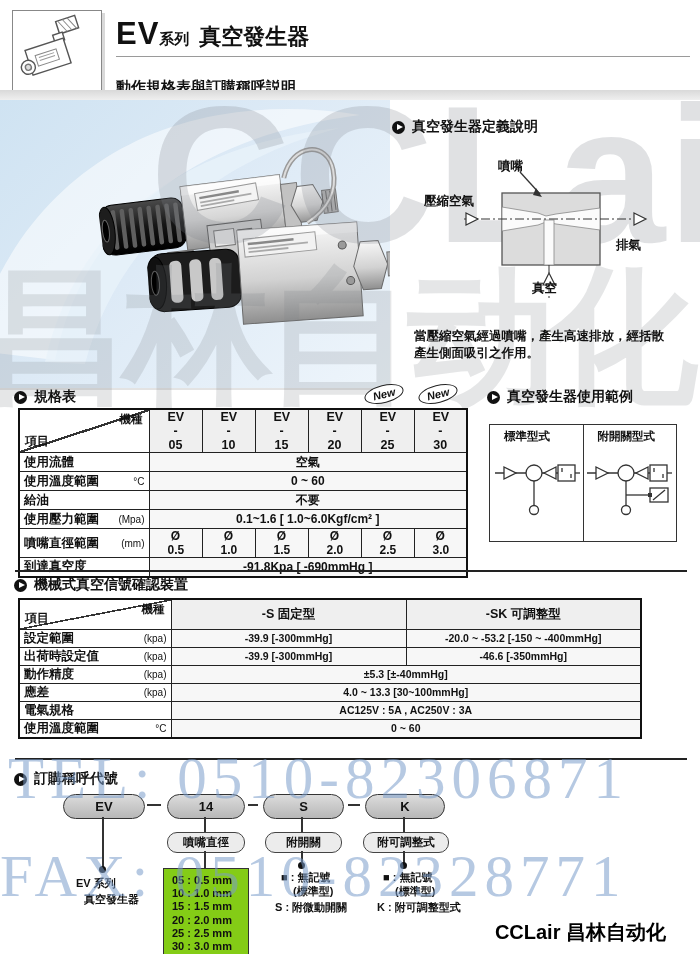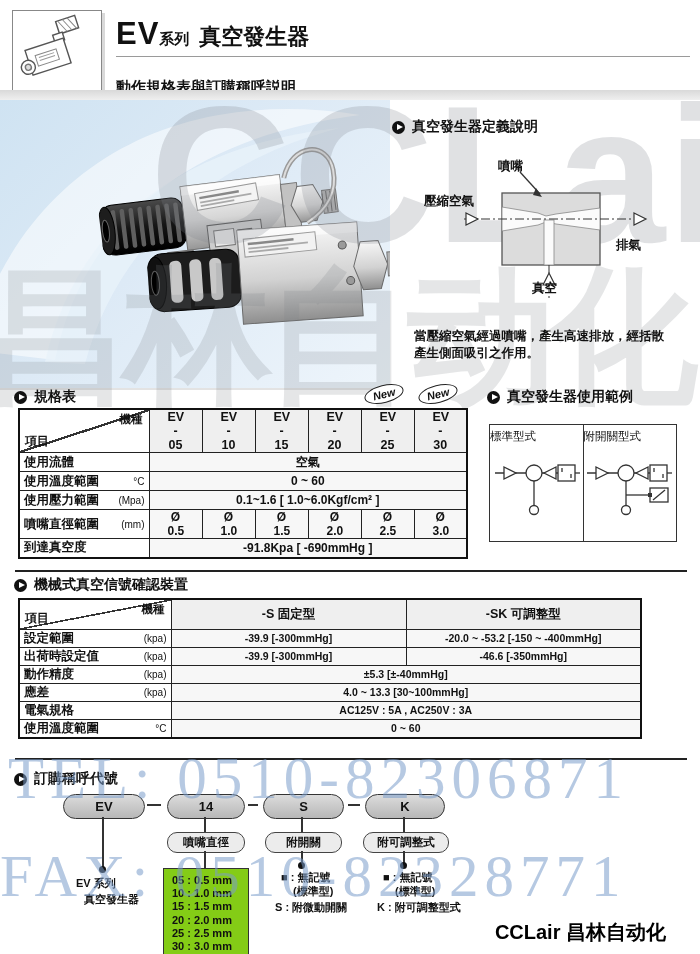--- a/index.html
+++ b/index.html
@@ -66,21 +66,21 @@
   .ct-bot{position:absolute;bottom:2px;left:5px;font-size:12px;font-weight:bold;}
   .newbadge{position:absolute;width:38px;height:16px;border:1.5px solid #222;border-radius:50%;
             background:#fff;display:flex;align-items:center;justify-content:center;
             font-size:11px;font-style:italic;font-weight:bold;transform:rotate(-14deg);}
 
   
   .usage-box{position:absolute;left:489px;top:424px;width:186px;height:116px;
              border:1.5px solid #333;display:flex;background:#fff;}
   .usage-cell{flex:1;position:relative;}
   .usage-cell + .usage-cell{border-left:1.5px solid #333;}
-  .usage-label{position:absolute;left:0;top:4px;font-size:11.5px;font-weight:normal;}
+  .usage-label{position:absolute;left:14px;top:4px;font-size:11.5px;font-weight:bold;}
 
   
   .divider{position:absolute;left:15px;width:672px;height:2px;background:#222;}
 
   
   .pill{position:absolute;height:23px;border:1.5px solid #333;border-radius:13px;
         background:linear-gradient(#dcdcdc,#b7b7b7);display:flex;align-items:center;
         justify-content:center;font-size:13px;font-weight:bold;}
   .subpill{position:absolute;height:19px;border:1px solid #444;border-radius:10px;
         background:#ececec;display:flex;align-items:center;justify-content:center;
@@ -269,20 +269,24 @@
     </tr>
     <tr>
       <td class="lbl"><span>使用流體</span><span class="unit"></span></td>
       <td class="val" colspan="6">空氣</td>
     </tr>
     <tr>
       <td class="lbl"><span>使用溫度範圍</span><span class="unit">°C</span></td>
       <td class="val" colspan="6">0 ~ 60</td>
     </tr>
     <tr>
+      <td class="lbl"><span>給油</span><span class="unit"></span></td>
+      <td class="val" colspan="6">不要</td>
+    </tr>
+    <tr>
       <td class="lbl"><span>使用壓力範圍</span><span class="unit">(Mpa)</span></td>
       <td class="val" colspan="6">0.1~1.6 [ 1.0~6.0Kgf/cm² ]</td>
     </tr>
     <tr>
       <td class="lbl"><span>噴嘴直徑範圍</span><span class="unit">(mm)</span></td>
       <td class="val">Ø 0.5</td>
       <td class="val">Ø 1.0</td>
       <td class="val">Ø 1.5</td>
       <td class="val">Ø 2.0</td>
       <td class="val">Ø 2.5</td>

